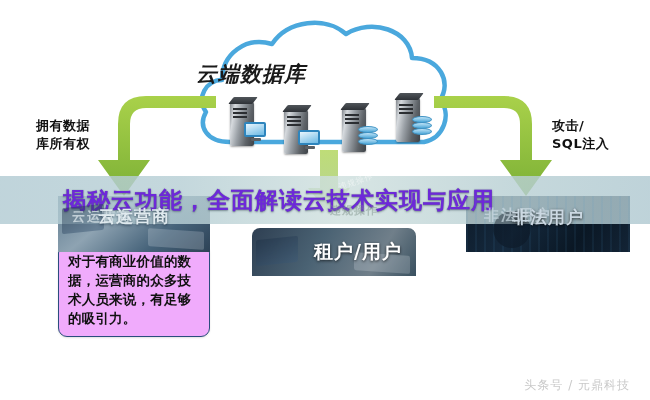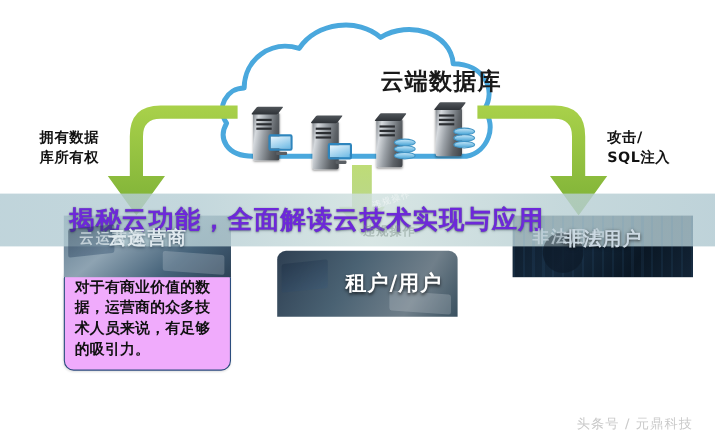--- a/index.html
+++ b/index.html
@@ -9,22 +9,22 @@
     background:#ffffff;
     position:relative;
   }
 
   #stage { position:absolute; inset:0; width:650px; height:400px; overflow:hidden; background:#fff; }
 
   
   .cloud-wrap { position:absolute; left:196px; top:14px; width:260px; height:152px; }
   .cloud-svg { position:absolute; left:0; top:0; }
   .cloud-label {
-    position:absolute; left:0; top:46px; width:260px; text-align:right;
-    font-size:21px; font-weight:bold; color:#1a1a1a; letter-spacing:1px;
+    position:absolute; left:0; top:46px; width:260px; text-align:left;
+    font-size:21px; font-weight:bold; color:#1a1a1a; letter-spacing:1px;font-style:italic;
   }
   .servers { position:absolute; left:16px; top:88px; width:230px; height:62px; }
   .srv { position:absolute; width:34px; height:46px; }
   .srv .tower {
     position:absolute; left:0; top:0; width:24px; height:44px;
     background:linear-gradient(100deg,#7d8288 0%,#d6dade 18%,#9aa0a6 42%,#5e6368 72%,#3e4247 100%);
     border-radius:2px;
     box-shadow:0 1px 2px rgba(0,0,0,.35);
   }
   .srv .tower:before {
@@ -94,21 +94,21 @@
   }
 
   
   #card1 { left:58px; top:196px; width:152px; }
   #card1 .photo { height:56px; background:linear-gradient(140deg,#5e7a8e,#8ea3b2 35%,#46637a 70%,#2d4256); }
   #card1 .photo .phtitle { color:#dfe9ee; font-size:17px; text-shadow:0 1px 3px rgba(20,40,60,.8); margin-top:-16px; }
   #card1 .txt { margin-top:-8px; min-height:86px; }
 
   
   #card2 { left:252px; top:228px; width:164px; }
-  #card2 .photo { height:60px; background:linear-gradient(120deg,#2e3f52,#4a6273 40%,#707f8a 75%,#39505f); border-radius:8px 8px 0 0;padding-left:48px; }
+  #card2 .photo { height:48px; background:linear-gradient(120deg,#2e3f52,#4a6273 40%,#707f8a 75%,#39505f); border-radius:8px 8px 0 0;padding-left:48px; }
   #card2 .txt { margin-top:-4px; min-height:84px; }
 
   
   #card3 { left:466px; top:196px; width:164px; }
   #card3 .photo { height:56px; background:linear-gradient(120deg,#0d1b2a,#15293d 35%,#0a1724 70%,#132436); }
   #card3 .photo .phtitle { color:#cbd8e2; font-size:17px; margin-top:-14px; }
   #card3 .txt { margin-top:-10px; min-height:64px; }
 
   
   .tex { position:absolute; inset:0; z-index:1; opacity:.45; }

